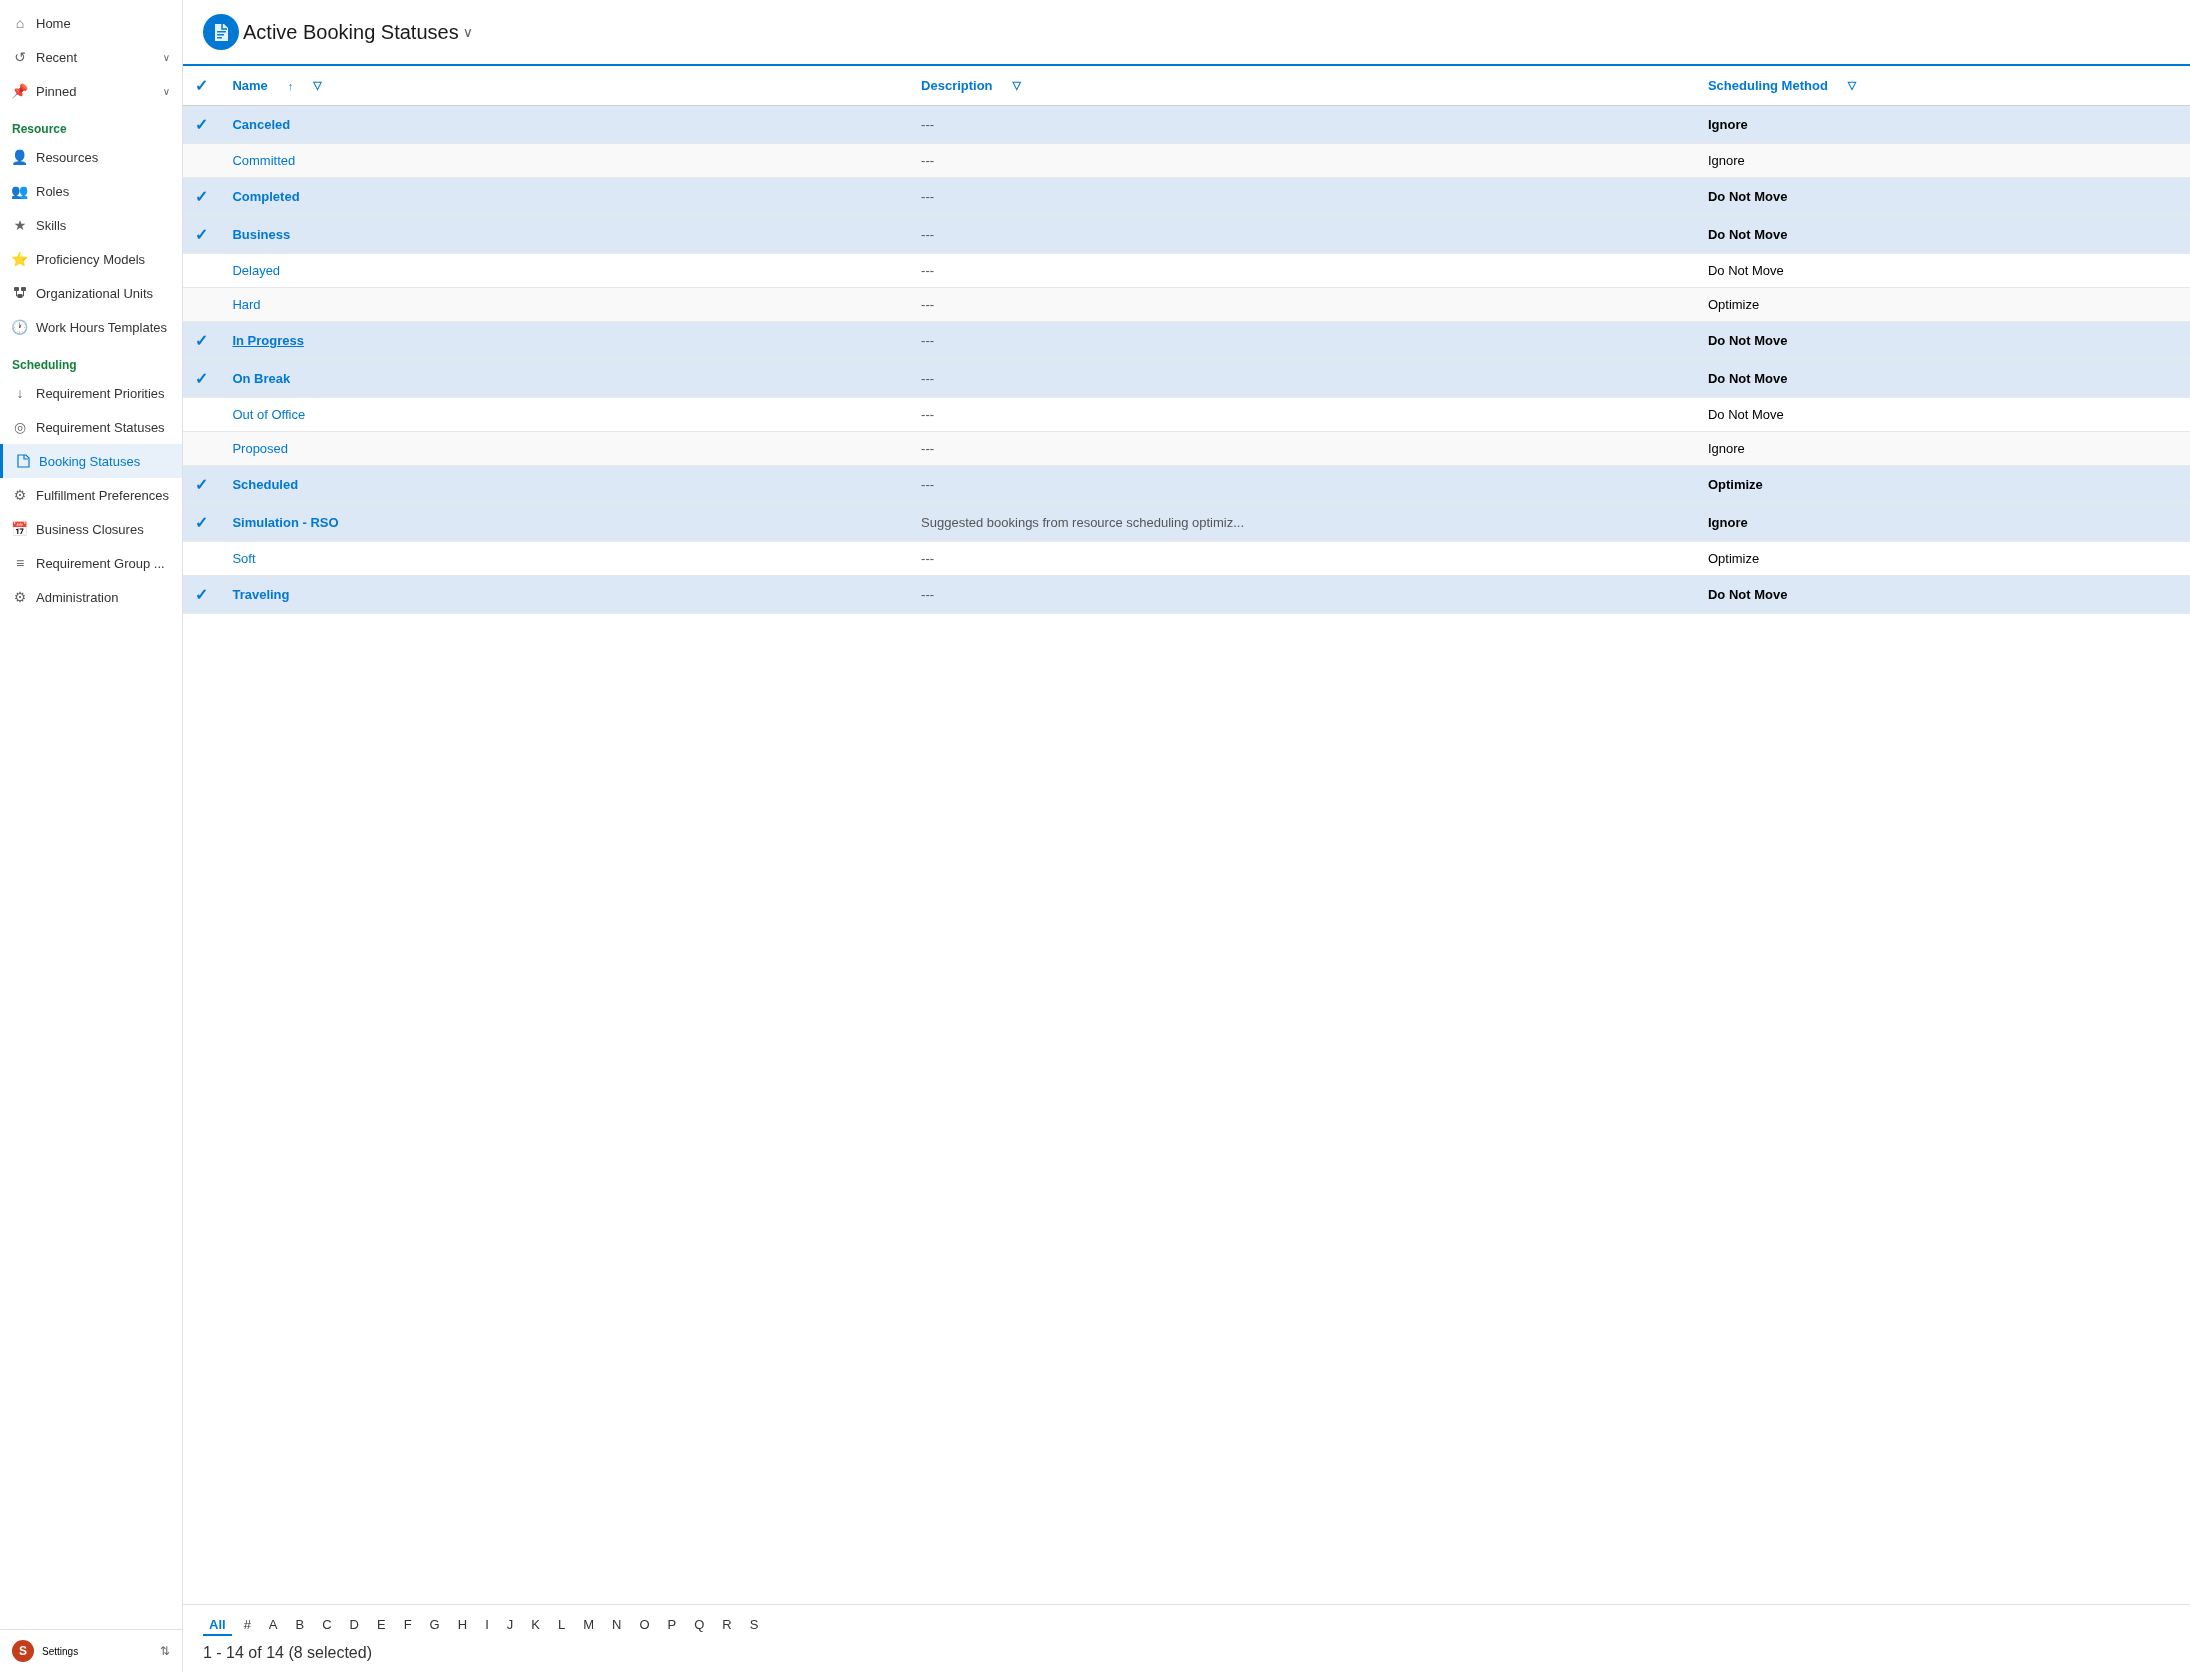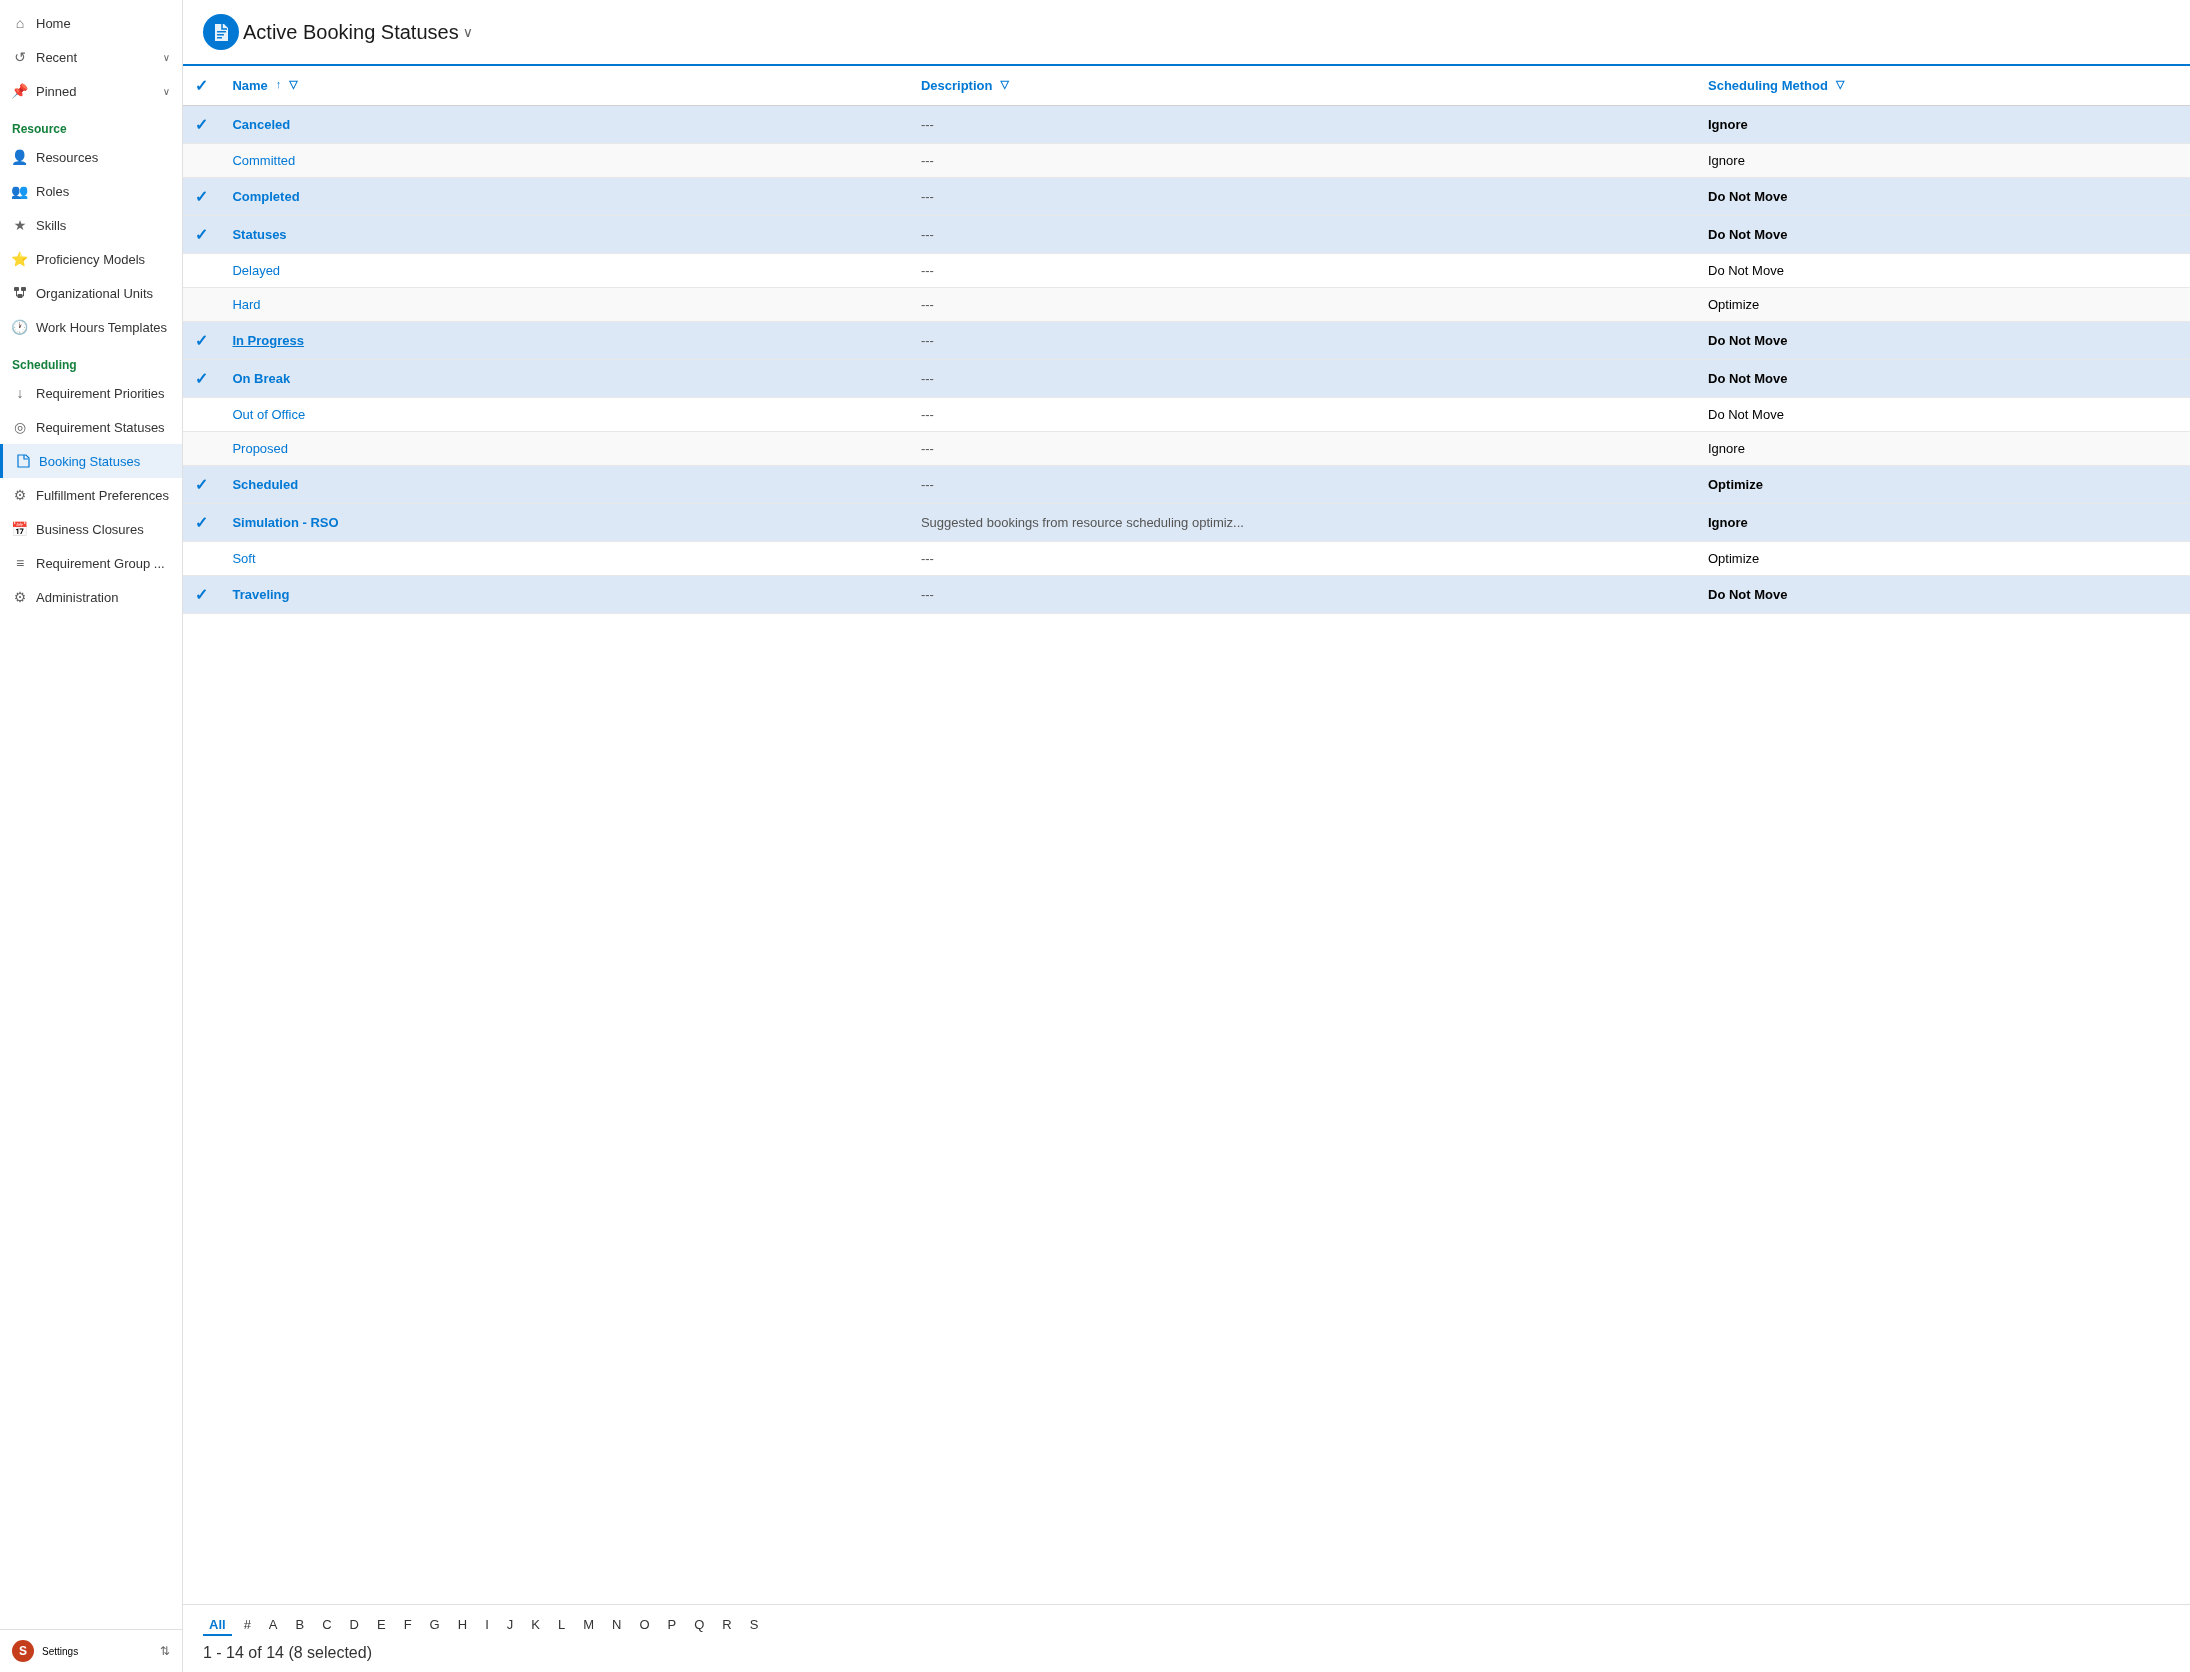--- a/index.html
+++ b/index.html
@@ -108,21 +108,21 @@
       padding: 10px 12px;
       text-align: left;
       font-weight: 600;
       font-size: 13px;
       color: #0078d4;
       border-right: none;
       white-space: nowrap;
       user-select: none;
     }
     th.check-col { width: 40px; }
-    th .th-inner { display: flex; align-items: flex-start; gap: 8px; }
+    th .th-inner { display: flex; align-items: center; gap: 20px; }
     th .sort-icon { color: #0078d4; font-size: 11px; }
     th .filter-icon { color: #0078d4; font-size: 11px; }
     td {
       padding: 9px 12px;
       font-size: 13px;
       border-bottom: 1px solid #e8e8e8;
       vertical-align: middle;
     }
     tr.selected { background: #dce8f5; }
     tr.unselected { background: #fff; }
@@ -317,21 +317,21 @@
             <td>Ignore</td>
           </tr>
           <tr class="selected">
             <td class="check-cell check-col">✓</td>
             <td><a class="row-name-link" href="#" style="font-weight: 600;">Completed</a></td>
             <td style="color: rgb(85, 85, 85);">---</td>
             <td style="font-weight: 700;">Do Not Move</td>
           </tr>
           <tr class="selected">
             <td class="check-cell check-col">✓</td>
-            <td><a class="row-name-link" href="#" style="font-weight: 600;">Statuses</a></td>
+            <td><a class="row-name-link" href="#" style="font-weight: 600;">Business</a></td>
             <td style="color: rgb(85, 85, 85);">---</td>
             <td style="font-weight: 700;">Do Not Move</td>
           </tr>
           <tr class="unselected">
             <td class="check-cell check-col"></td>
             <td><a class="row-name-link" href="#">Delayed</a></td>
             <td style="color: rgb(85, 85, 85);">---</td>
             <td>Do Not Move</td>
           </tr>
           <tr class="unselected">

